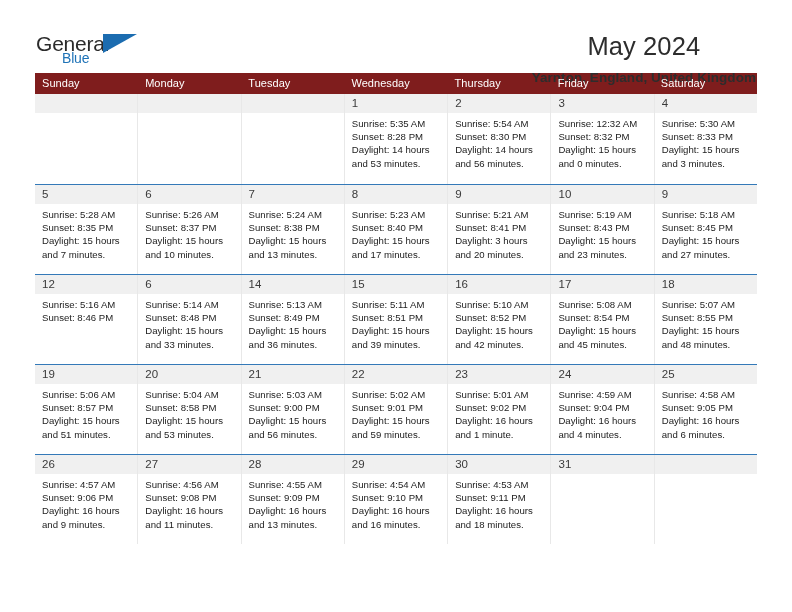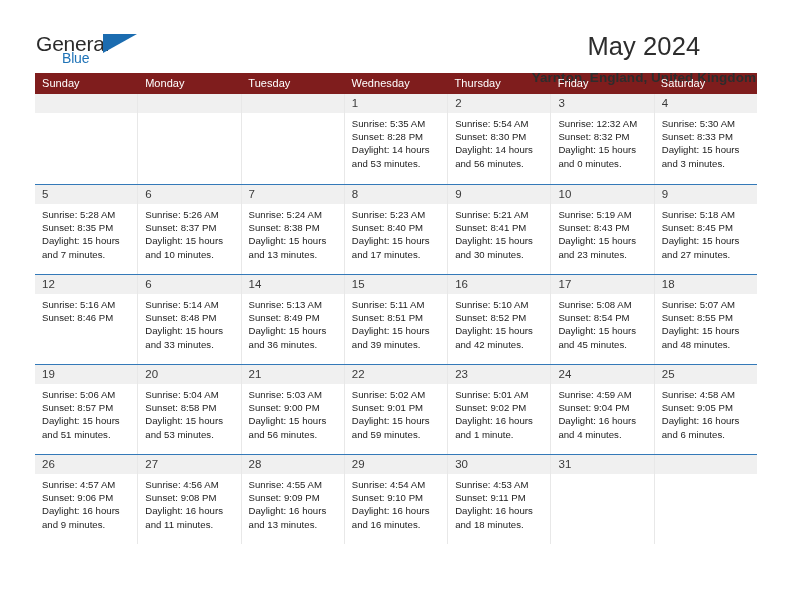--- a/index.html
+++ b/index.html
@@ -244,21 +244,21 @@
               <div>Sunrise: 5:23 AM</div>
               <div>Sunset: 8:40 PM</div>
               <div class="daylight-line">Daylight: 15 hours and 17 minutes.</div>
             </div>
           </div>
           <div class="day-cell">
             <div class="day-num-band">9</div>
             <div class="day-info">
               <div>Sunrise: 5:21 AM</div>
               <div>Sunset: 8:41 PM</div>
-              <div class="daylight-line">Daylight: 15 hours and 30 minutes.</div>
+              <div class="daylight-line">Daylight: 3 hours and 20 minutes.</div>
             </div>
           </div>
           <div class="day-cell">
             <div class="day-num-band">10</div>
             <div class="day-info">
               <div>Sunrise: 5:19 AM</div>
               <div>Sunset: 8:43 PM</div>
               <div class="daylight-line">Daylight: 15 hours and 23 minutes.</div>
             </div>
           </div>

